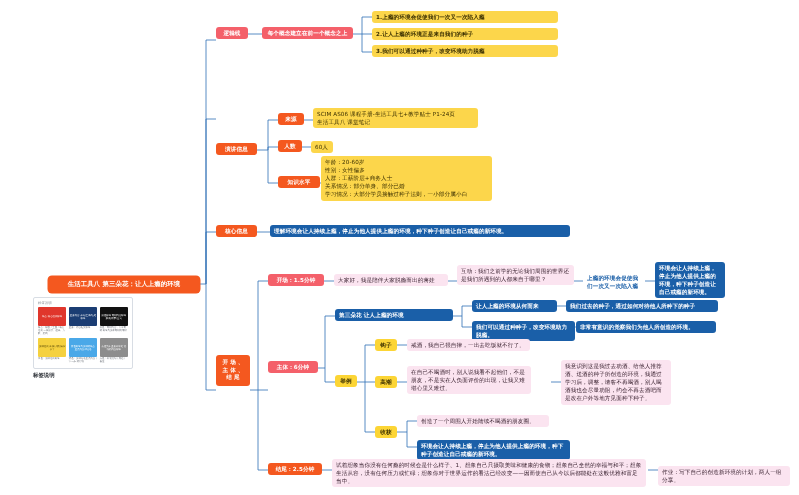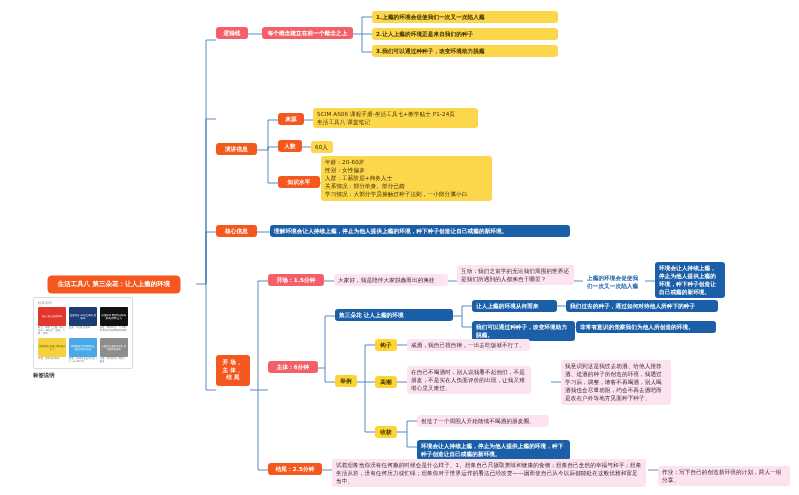--- a/index.html
+++ b/index.html
@@ -121,21 +121,21 @@
       <path d="M551 382 L561 382"></path>
       <path d="M407 432 L407 421 M407 432 L407 447"></path>
       <path d="M407 421 L417 421"></path>
       <path d="M407 447 L417 447"></path>
 
       <path d="M322 470 L332 470"></path>
       <path d="M648 470 L658 470"></path>
     </g>
   </svg>
 
-  <div class="node n-root" style="left:48px;top:276px;width:132px;">生活工具八 第三朵花：让人上瘾的环境</div>
+  <div class="node n-root" style="left:48px;top:276px;width:152px;">生活工具八 第三朵花：让人上瘾的环境</div>
 
   <div class="legend">
     <div class="legend-title">标签说明</div>
     <div class="legend-grid">
       <div class="lg-cell">
         <div class="lg-swatch" style="background:#e0362c;color:#fff;">核心
 核心信息标签</div>
         <div class="lg-cap">核心：标题 / 主题 / 核心信息
 一级层次、逻辑、人数、架构</div>
       </div>

